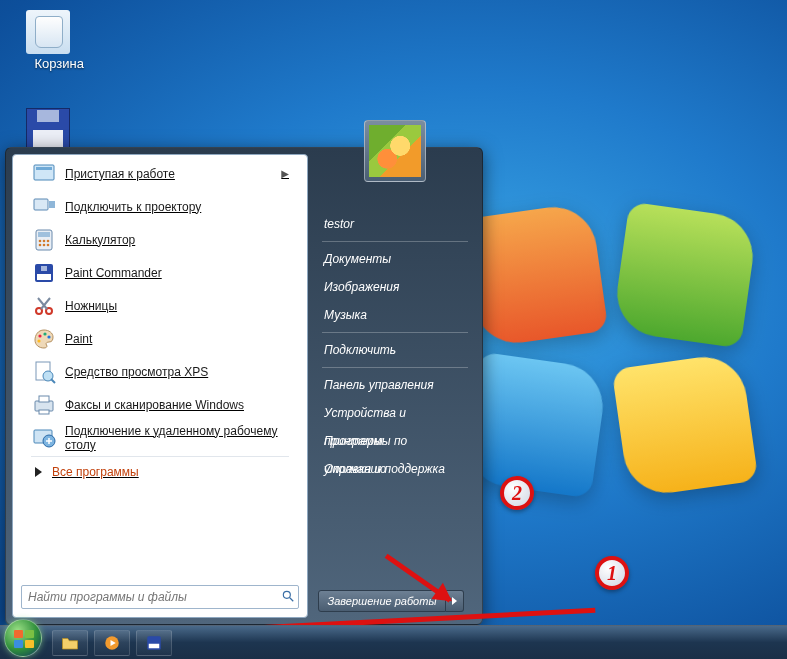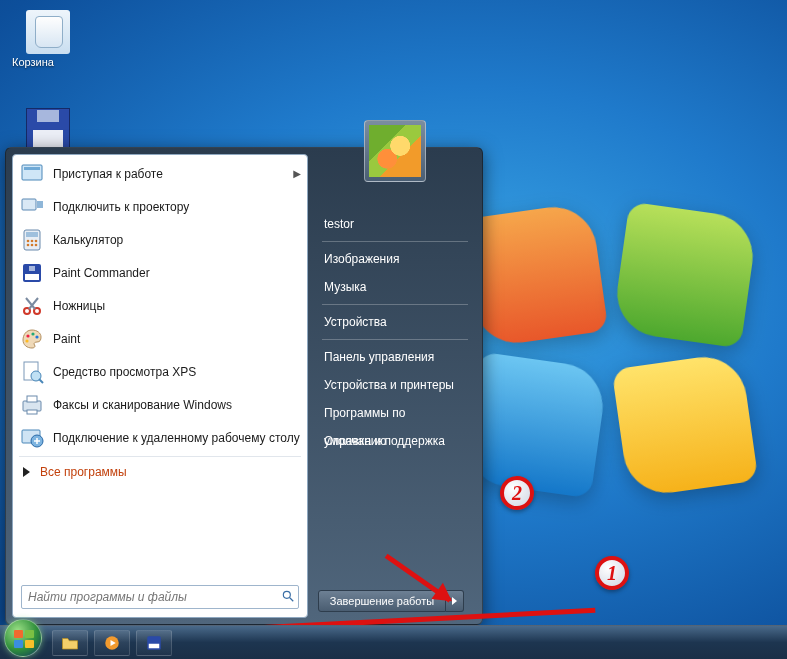--- a/index.html
+++ b/index.html
@@ -2,21 +2,21 @@
 <html><head>
 <meta charset="utf-8">
 <style>
   * { box-sizing: border-box; margin: 0; padding: 0; }
   html, body { width: 787px; height: 659px; overflow: hidden; font-family: "Segoe UI", Tahoma, sans-serif; font-size: 12px; }
   .desktop {
     position: relative; width: 787px; height: 659px;
     background: radial-gradient(ellipse 900px 600px at 60% 45%, #3aa6e6 0%, #1f7acb 35%, #0d4f9b 70%, #073a77 100%);
   }
   
-  .dicon { position:absolute; width:72px; text-align:left; color:#fff; text-shadow:0 1px 2px rgba(0,0,0,.6); font-size:11px;}
+  .dicon { position:absolute; width:72px; text-align:right; color:#fff; text-shadow:0 1px 2px rgba(0,0,0,.6); font-size:13px;}
   .dicon .ig { width:44px; height:44px; margin:0 auto 2px; }
   .bin { left:12px; top:10px; }
   .bin .ig { border-radius:3px; background:linear-gradient(#eef5fb,#c9def0); position:relative;}
   .bin .ig::before { content:""; position:absolute; left:9px; top:6px; width:26px; height:30px; border:1px solid #8faec8; border-radius:4px 4px 6px 6px; background:linear-gradient(#fefefe,#d8e6f3);}
   .floppy { left:12px; top:108px; }
   .floppy .ig { background:#2a4aa8; border:1px solid #152a66; position:relative;}
   .floppy .ig::before{content:"";position:absolute;left:10px;top:1px;width:22px;height:12px;background:#a7b7dd;}
   .floppy .ig::after {content:"";position:absolute;left:6px;bottom:3px;width:30px;height:18px;background:#eceff7;}
 
   
@@ -38,46 +38,46 @@
   .fr{background:#f16a2e;left:0;top:0}.fg{background:#7bc043;right:0;top:0}.fb{background:#3b8ede;left:0;bottom:0}.fy{background:#f8c02a;right:0;bottom:0}
   .tpin { position:absolute; bottom:3px; width:36px; height:26px; border:1px solid rgba(255,255,255,.15); border-radius:2px;
     background:linear-gradient(rgba(255,255,255,.12),rgba(255,255,255,.02));}
   .tpin svg { display:block; margin:3px auto;}
 
   
   .startmenu { position:absolute; left:5px; bottom:34px; width:478px; height:478px;
     border:1px solid rgba(0,0,0,.35); border-radius:6px; overflow:visible;
     background:linear-gradient(#2b3c4e,#50667c); box-shadow:0 4px 18px rgba(0,0,0,.55);}
   .sm-left { position:absolute; left:6px; top:6px; bottom:6px; width:296px; background:#fff; border:1px solid #8fa8c0; border-radius:4px;}
-  .sm-list { position:absolute; left:0; top:0; right:0; bottom:64px; padding:2px 0;}
+  .sm-list { position:absolute; left:0; top:0; right:0; bottom:64px; padding:2px 12px;text-decoration:underline;}
   .sm-item { display:flex; align-items:center; height:33px; padding:0 6px; color:#1a1a1a; cursor:default;}
   .sm-item .ic { width:26px; height:26px; margin-right:8px; display:flex; align-items:center; justify-content:center;}
   .sm-item .lbl { flex:1; font-size:12px;}
   .sm-item .chev { color:#555; font-size:10px; margin-left:4px;}
   .sm-sep { height:1px; margin:2px 6px; background:#e1e6ec;}
   .sm-all { display:flex; align-items:center; height:26px; padding:0 6px; font-size:12px; color:#c2410c;}
   .sm-all .tri { width:0;height:0;border-top:5px solid transparent;border-bottom:5px solid transparent;border-left:7px solid #222;margin-right:10px; margin-left:4px;}
   .sm-search { position:absolute; left:8px; right:8px; bottom:8px; height:24px; border:1px solid #9fb5cc; background:#fff; border-radius:2px; display:flex; align-items:center;}
   .sm-search input { flex:1; border:none; outline:none; font-style:italic; color:#c2410c; padding:0 6px; font-size:12px; background:transparent;}
   .sm-search .mag { width:20px; color:#3a6ea5; text-align:center;}
 
   .sm-right { position:absolute; left:308px; right:6px; top:6px; bottom:6px; color:#fff;}
   .avatar-wrap { position:absolute; left:50%; top:-34px; transform:translateX(-50%); width:62px; height:62px; padding:4px;
     background:linear-gradient(#7b8da0,#4a5e73); border:1px solid rgba(255,255,255,.4); border-radius:4px;}
   .avatar { width:100%; height:100%; background:
     radial-gradient(circle at 60% 40%, #ffd96b 0 22%, transparent 23%),
     radial-gradient(circle at 35% 65%, #ff8f3a 0 20%, transparent 21%),
     linear-gradient(135deg,#6fae2e 0 35%, #9ac93e 35% 60%, #f29b2a 60% 100%);}
   .sm-rlist { position:absolute; top:56px; left:0; right:0;}
-  .sm-rit { height:28px; line-height:28px; padding:0 10px; font-size:12px; color:#fff; border-radius:2px;}
+  .sm-rit { height:28px; line-height:28px; padding:0 10px; font-size:12px; color:#fff; border-radius:2px;font-style:italic;}
   .sm-rsep { height:1px; background:rgba(255,255,255,.25); margin:3px 8px;}
   .shutdown { position:absolute; left:4px; bottom:6px; display:flex;}
   .shutdown .btn, .shutdown .more { height:22px; font-size:11px; color:#fff; display:flex;align-items:center; justify-content:center;
     background:linear-gradient(#6d8094,#4a5d71); border:1px solid #2e3d4d;}
-  .shutdown .btn { width:128px; border-radius:3px 0 0 3px;}
+  .shutdown .btn { width:128px; border-radius:3px 0 0 3px;font-style:italic;}
   .shutdown .more{ width:18px; border-left:none; border-radius:0 3px 3px 0;}
   .shutdown .more span{width:0;height:0;border-top:4px solid transparent;border-bottom:4px solid transparent;border-left:5px solid #fff;}
 
   
   .anno { position:absolute; width:34px; height:34px; border:4px solid #d11; border-radius:50%;
     background:radial-gradient(circle at 35% 30%, #fff, #cfd6e2); display:flex;align-items:center;justify-content:center;
     font:italic bold 20px Georgia,serif; color:#d11; box-shadow:0 2px 4px rgba(0,0,0,.35);}
   .arrow { position:absolute; background:#d11; height:5px; transform-origin:left center;}
   .arrow::after{content:"";position:absolute;left:-2px;top:-7px;width:0;height:0;border-top:10px solid transparent;border-bottom:10px solid transparent;border-right:18px solid #d11;}
 
@@ -232,24 +232,25 @@
       </div>
     </div>
 
     <div class="sm-right">
       <div class="avatar-wrap">
         <div class="avatar"></div>
       </div>
       <div class="sm-rlist">
         <div class="sm-rit"><span>testor</span></div>
         <div class="sm-rsep"></div>
+        <div class="sm-rit"><span>Документы</span></div>
         <div class="sm-rit"><span>Изображения</span></div>
         <div class="sm-rit"><span>Музыка</span></div>
         <div class="sm-rsep"></div>
-        <div class="sm-rit"><span>Устройства</span></div>
+        <div class="sm-rit"><span>Подключить</span></div>
         <div class="sm-rsep"></div>
         <div class="sm-rit"><span>Панель управления</span></div>
         <div class="sm-rit"><span>Устройства и принтеры</span></div>
         <div class="sm-rit"><span>Программы по умолчанию</span></div>
         <div class="sm-rit"><span>Справка и поддержка</span></div>
       </div>
       <div class="shutdown">
         <div class="btn">
             <span>Завершение работы</span>
           </div>

